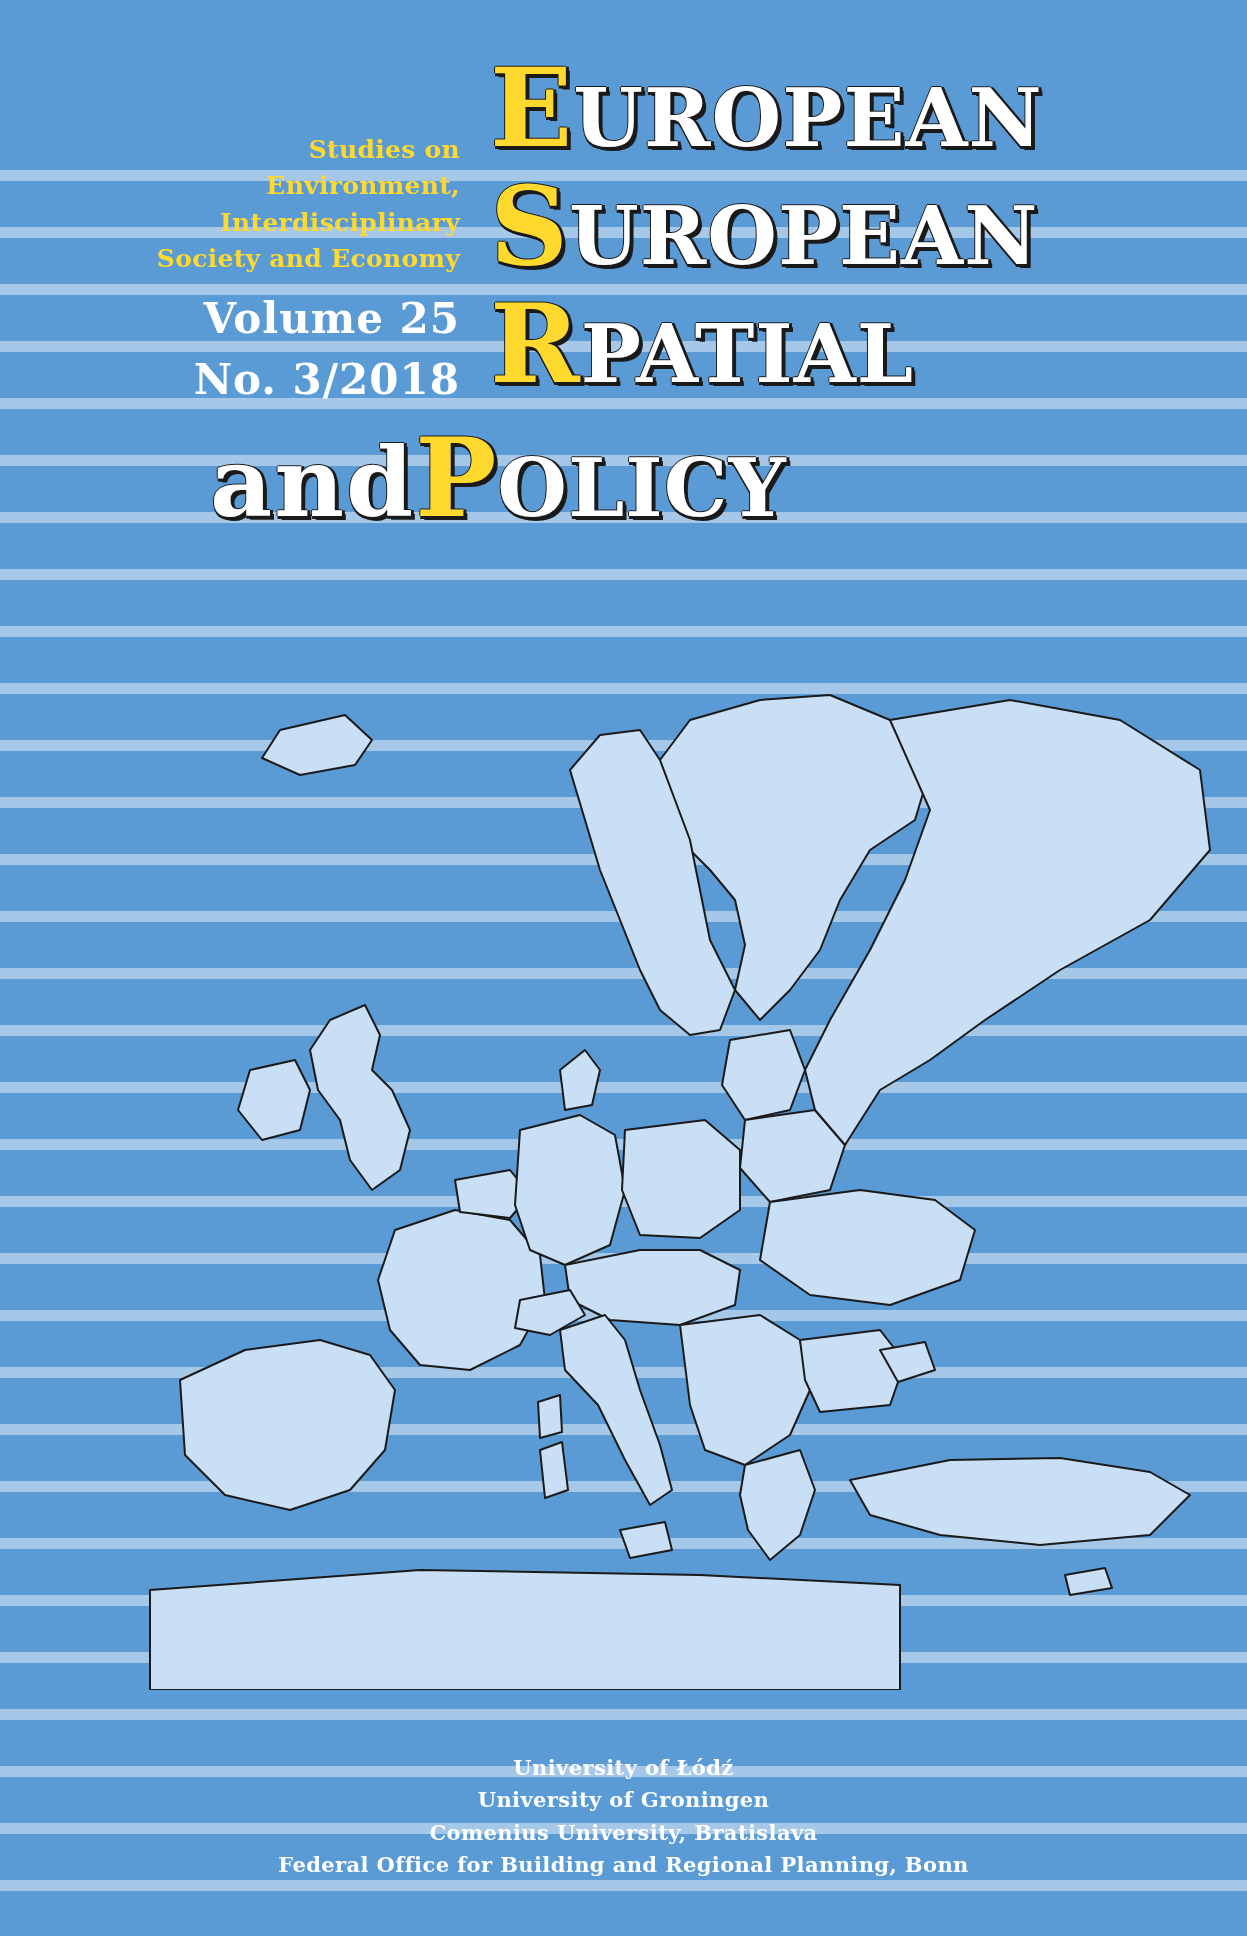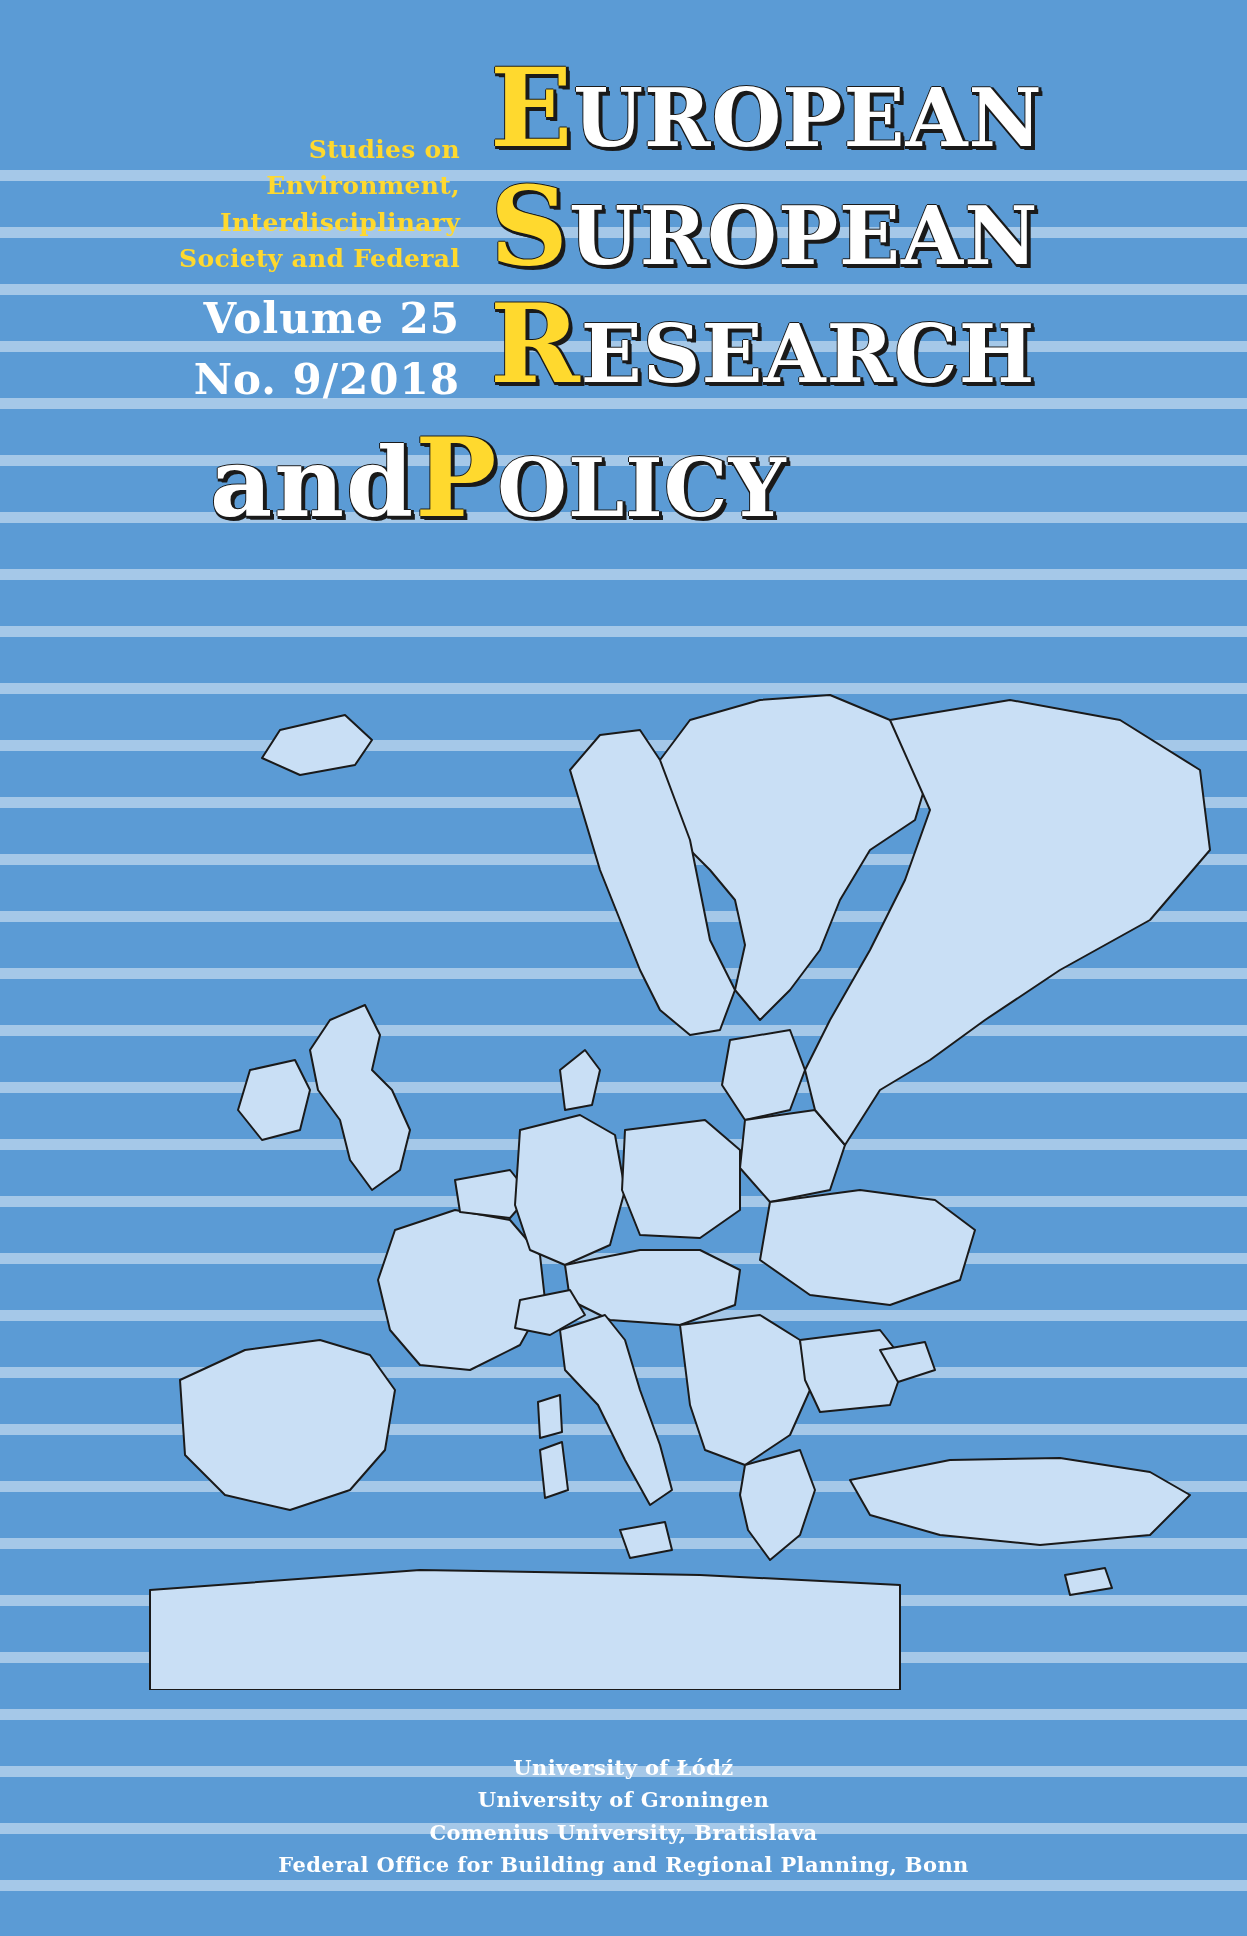--- a/index.html
+++ b/index.html
@@ -252,37 +252,37 @@
                  L870,260 L905,190 L930,120 Z"></path>
       </g>
     </svg>
   </div>
 
   <div class="masthead">
 
     <div class="subtitle">
       <div>Studies on Environment,</div>
       <div>Interdisciplinary</div>
-      <div>Society and Federal</div>
+      <div>Society and Economy</div>
     </div>
 
     <div class="volume">
       <div>Volume 25</div>
-      <div>No. 9/2018</div>
+      <div>No. 3/2018</div>
     </div>
 
     <div class="title-block">
       <div class="title-line l1">
         <span class="cap">E</span><span class="rest">UROPEAN</span>
       </div>
       <div class="title-line l2">
         <span class="cap">S</span><span class="rest">UROPEAN</span>
       </div>
       <div class="title-line l3">
-        <span class="cap">R</span><span class="rest">ESEARCH</span>
+        <span class="cap">R</span><span class="rest">PATIAL</span>
       </div>
       <div class="title-line l4">
         <span class="and">and</span><span class="cap">P</span><span class="rest">OLICY</span>
       </div>
     </div>
   </div>
 
   <div class="footer">
     <div>University of Łódź</div>
     <div>University of Groningen</div>

